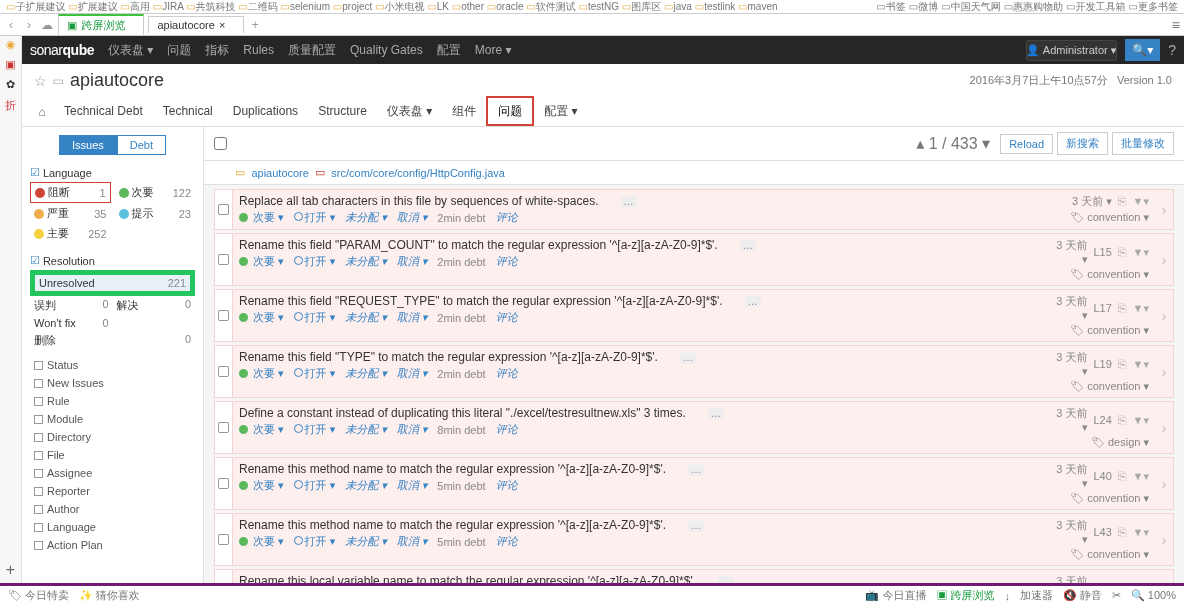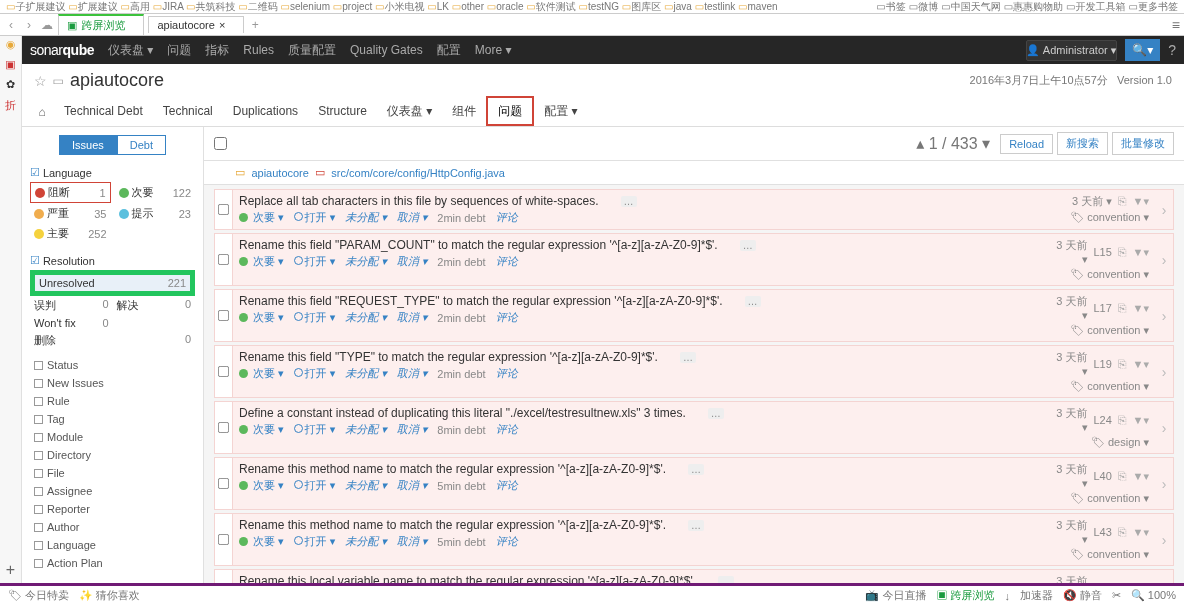--- a/index.html
+++ b/index.html
@@ -251,24 +251,20 @@
               <div class="frow">
                 <span class="sq"></span>
                 <span>New Issues</span>
               </div>
               <div class="frow">
                 <span class="sq"></span>
                 <span>Rule</span>
               </div>
               <div class="frow">
                 <span class="sq"></span>
-                <span>Tag</span>
-              </div>
-              <div class="frow">
-                <span class="sq"></span>
                 <span>Module</span>
               </div>
               <div class="frow">
                 <span class="sq"></span>
                 <span>Directory</span>
               </div>
               <div class="frow">
                 <span class="sq"></span>
                 <span>File</span>
               </div>

